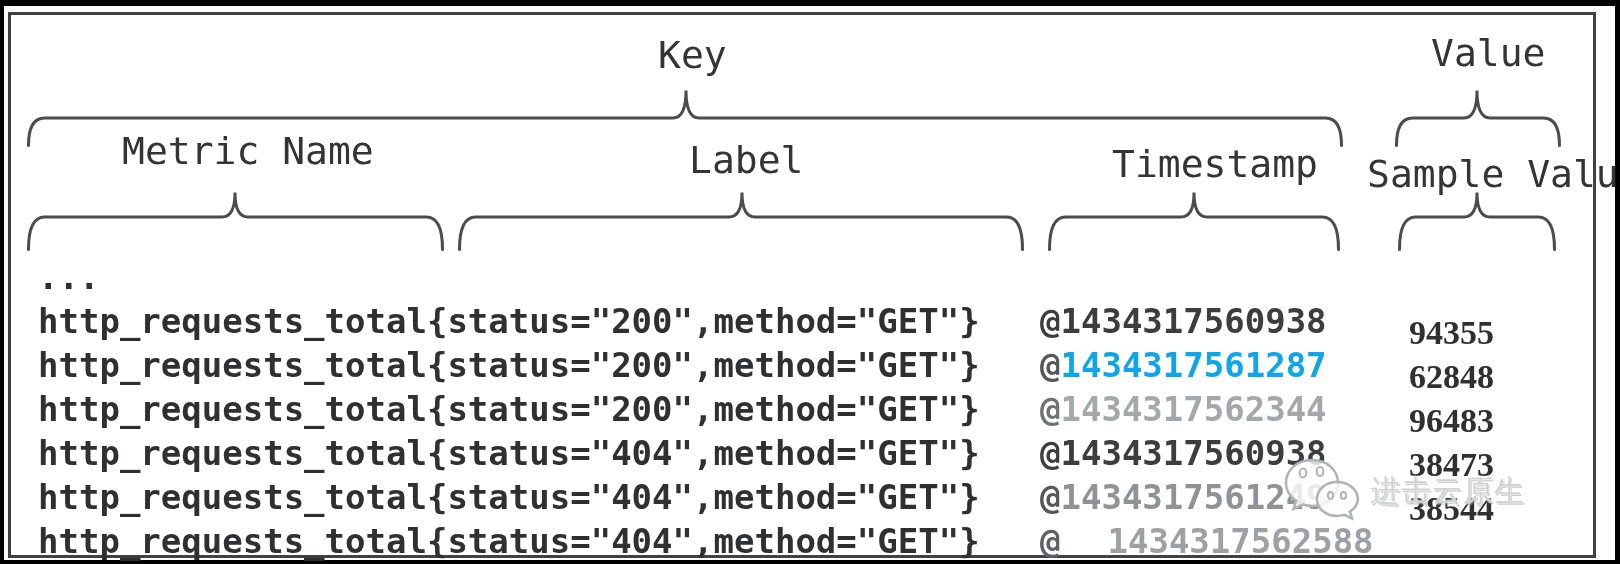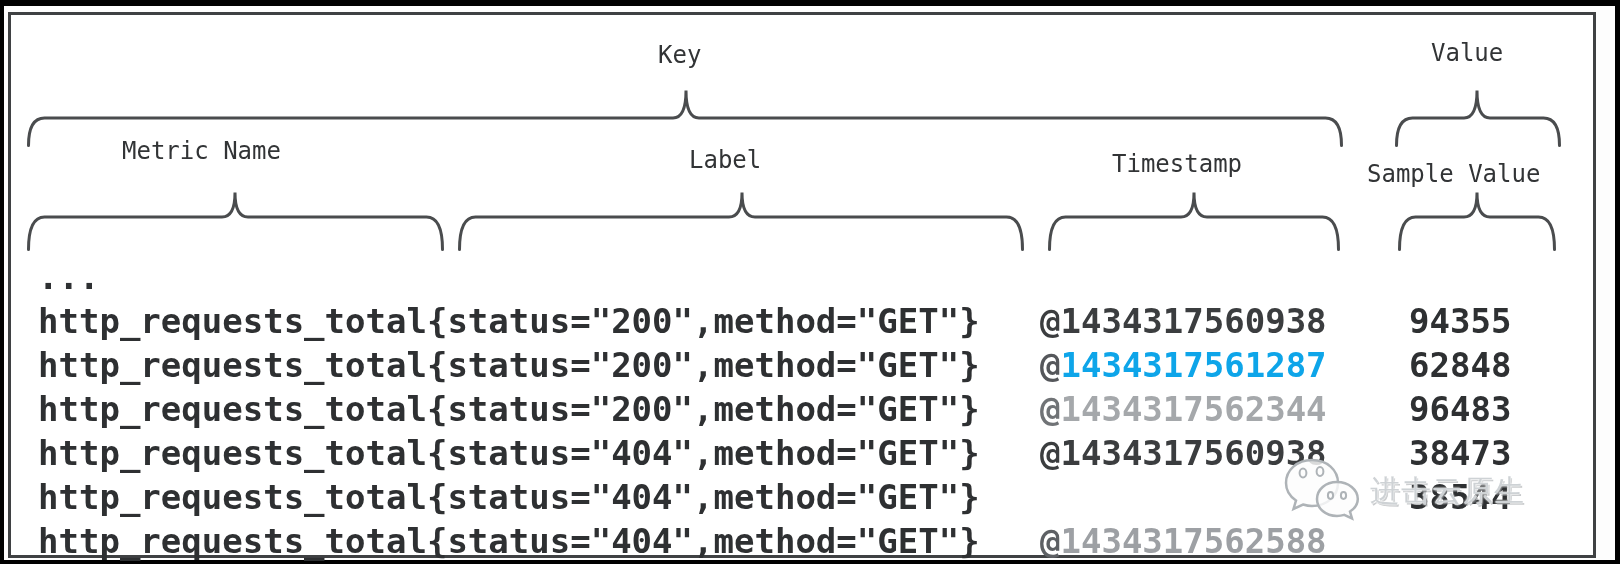--- a/index.html
+++ b/index.html
@@ -18,21 +18,21 @@
   .frame {
     position: absolute;
     left: 8px; top: 12px;
     width: 1588px; height: 546px;
     border: 3px solid #3f4143;
     background: #fff;
     box-sizing: border-box;
   }
   .lbl {
     position: absolute;
-    font-size: 24px;
+    font-size: 38px;
     line-height: 34px;
     color: #323436;
     white-space: nowrap;
     letter-spacing: 0;
   }
   .lbl.key          { left: 658px;  top: 38px;  }
   .lbl.value        { left: 1431px; top: 36px;  }
   .lbl.metric-name  { left: 122px;  top: 134px; }
   .lbl.label-lbl    { left: 689px;  top: 143px; }
   .lbl.timestamp-lbl{ left: 1112px; top: 147px; }
@@ -51,21 +51,21 @@
     left: 38px; top: 255px;
     width: 1560px;
     font-size: 34px;
     font-weight: bold;
     line-height: 44px;
     white-space: nowrap;
   }
   .row { position: relative; height: 44px; }
   .row .metric { color: var(--ink, #2e3032); }
   .row .ts  { position: absolute; left: 1002px; top: 0; }
-  .row .val { position: absolute; left: 1371px; top: 0; color: var(--ink, #2e3032); }
+  .row .val { position: absolute; left: 1371px; top: 12px; color: var(--ink, #2e3032); font-family: Liberation Serif, serif; }
 
   .watermark {
     position: absolute;
     left: 1282px; top: 456px;
     display: flex;
     align-items: center;
     z-index: 5;
     pointer-events: none;
   }
   .watermark .wm-text {
@@ -122,22 +122,22 @@
 <svg class="brace" style="left:1398px; top:190px;" width="158" height="62" viewBox="0 0 158 62">
     <path d="M 1.5 59.5 Q 1.5 27 17.5 27 L 66 27 Q 79 27 79 2.5 Q 79 27 92 27 L 140.5 27 Q 156.5 27 156.5 59.5"></path>
   </svg>
 
 <div class="rows" id="rows">
     <div class="row"><span class="metric">...</span></div>
     <div class="row"><span class="metric">http_requests_total{status="200",method="GET"}</span><span class="ts"><span style="color: rgb(59, 61, 63);">@</span><span style="color: rgb(59, 61, 63);">1434317560938</span></span><span class="val">94355</span></div>
     <div class="row"><span class="metric">http_requests_total{status="200",method="GET"}</span><span class="ts"><span style="color: rgb(85, 87, 91);">@</span><span style="color: #0ea5e9;">1434317561287</span></span><span class="val">62848</span></div>
     <div class="row"><span class="metric">http_requests_total{status="200",method="GET"}</span><span class="ts"><span style="color: rgb(112, 115, 118);">@</span><span style="color: rgb(165, 168, 171); margin-top: 20px;">1434317562344</span></span><span class="val">96483</span></div>
     <div class="row"><span class="metric">http_requests_total{status="404",method="GET"}</span><span class="ts"><span style="color: rgb(59, 61, 63);">@</span><span style="color: rgb(59, 61, 63);">1434317560938</span></span><span class="val">38473</span></div>
-    <div class="row"><span class="metric">http_requests_total{status="404",method="GET"}</span><span class="val">38544</span></div>
-    <div class="row"><span class="metric">http_requests_total{status="404",method="GET"}</span><span class="ts"><span style="color: rgb(93, 96, 100);">@</span><span style="color: rgb(157, 160, 164);">1434317562588</span></span></div>
+    <div class="row"><span class="metric">http_requests_total{status="404",method="GET"}</span><span class="ts"><span style="color: rgb(85, 87, 91);">@</span><span style="color: rgb(143, 146, 150);">1434317561249</span></span><span class="val">38544</span></div>
+    <div class="row"><span class="metric">http_requests_total{status="404",method="GET"}</span><span class="ts"><span style="color: rgb(93, 96, 100);">@</span><span style="color: rgb(157, 160, 164); padding-left: 47px;">1434317562588</span></span></div>
   </div>
 
 <div class="watermark">
   <svg class="wm-logo" width="80" height="70" viewBox="0 0 80 70">
     <path class="bubble" d="M 30 4 C 15 4 4 14 4 27 C 4 34.5 8 40.5 14 44.5 L 11.5 53 L 21 48.5 C 24 49.4 27 50 30 50 C 45 50 56 40 56 27 C 56 14 45 4 30 4 Z"></path>
     <ellipse class="eye" cx="21" cy="17" rx="3.4" ry="4.4"></ellipse>
     <ellipse class="eye" cx="38" cy="15.5" rx="3.4" ry="4.4"></ellipse>
     <path class="bubble" d="M 55 26 C 43.5 26 35 33.5 35 43 C 35 52.5 43.5 60 55 60 C 57.5 60 60 59.6 62.2 58.9 L 70 62.5 L 68 55.5 C 72.8 52.4 75.8 48 75.8 43 C 75.8 33.5 66.5 26 55 26 Z"></path>
     <ellipse class="eye" cx="48.5" cy="39.5" rx="2.6" ry="3.4"></ellipse>
     <ellipse class="eye" cx="61.5" cy="39.5" rx="2.6" ry="3.4"></ellipse>

